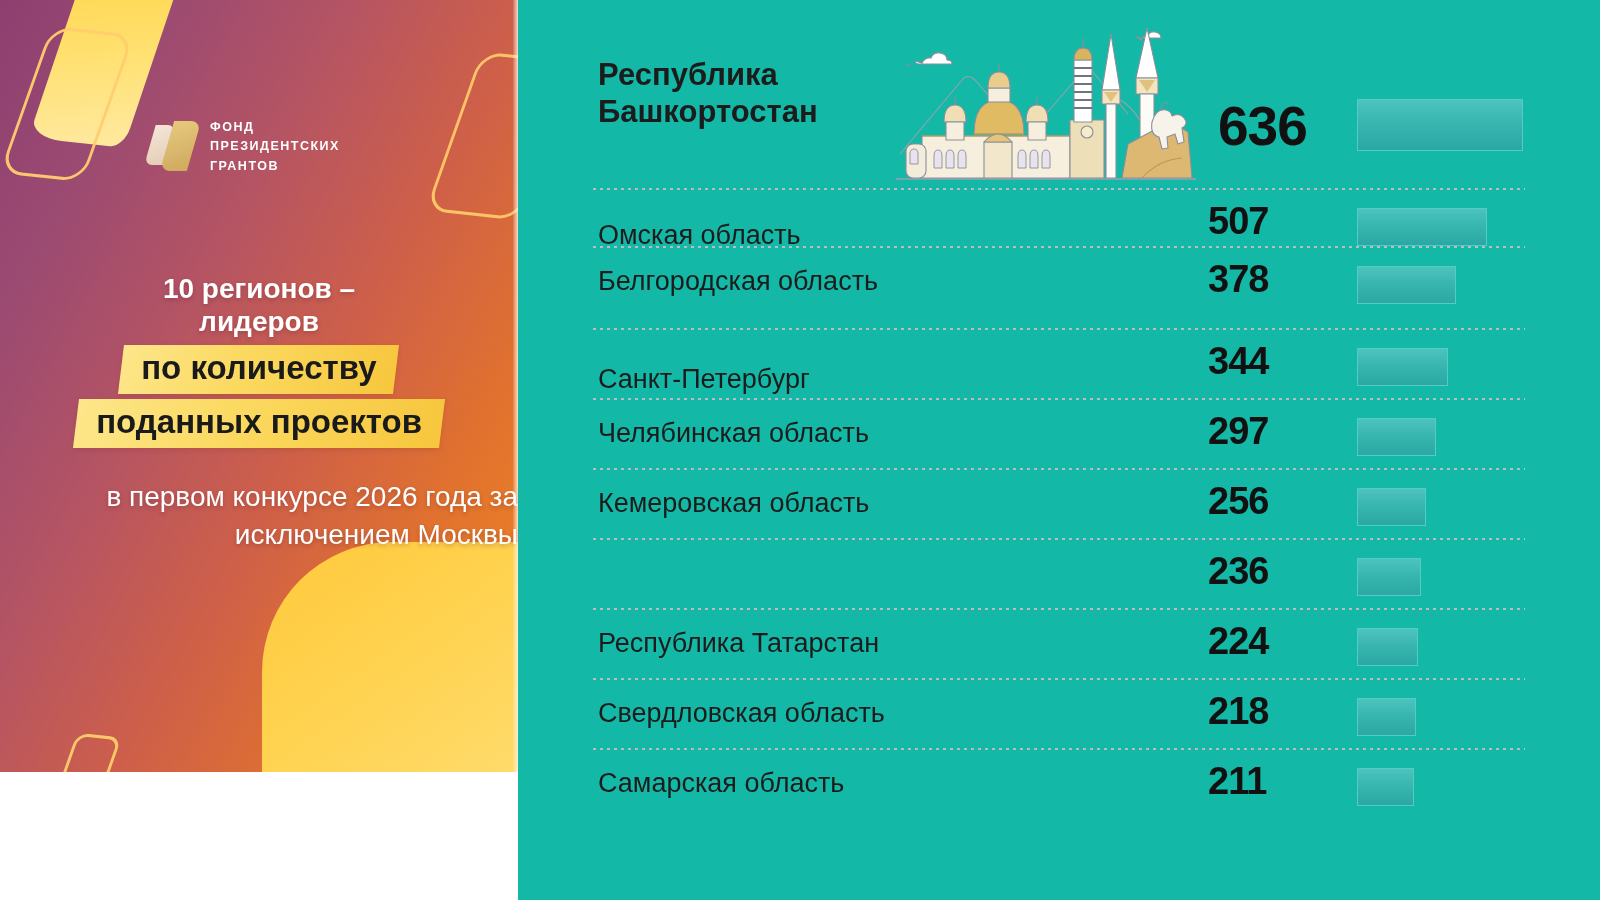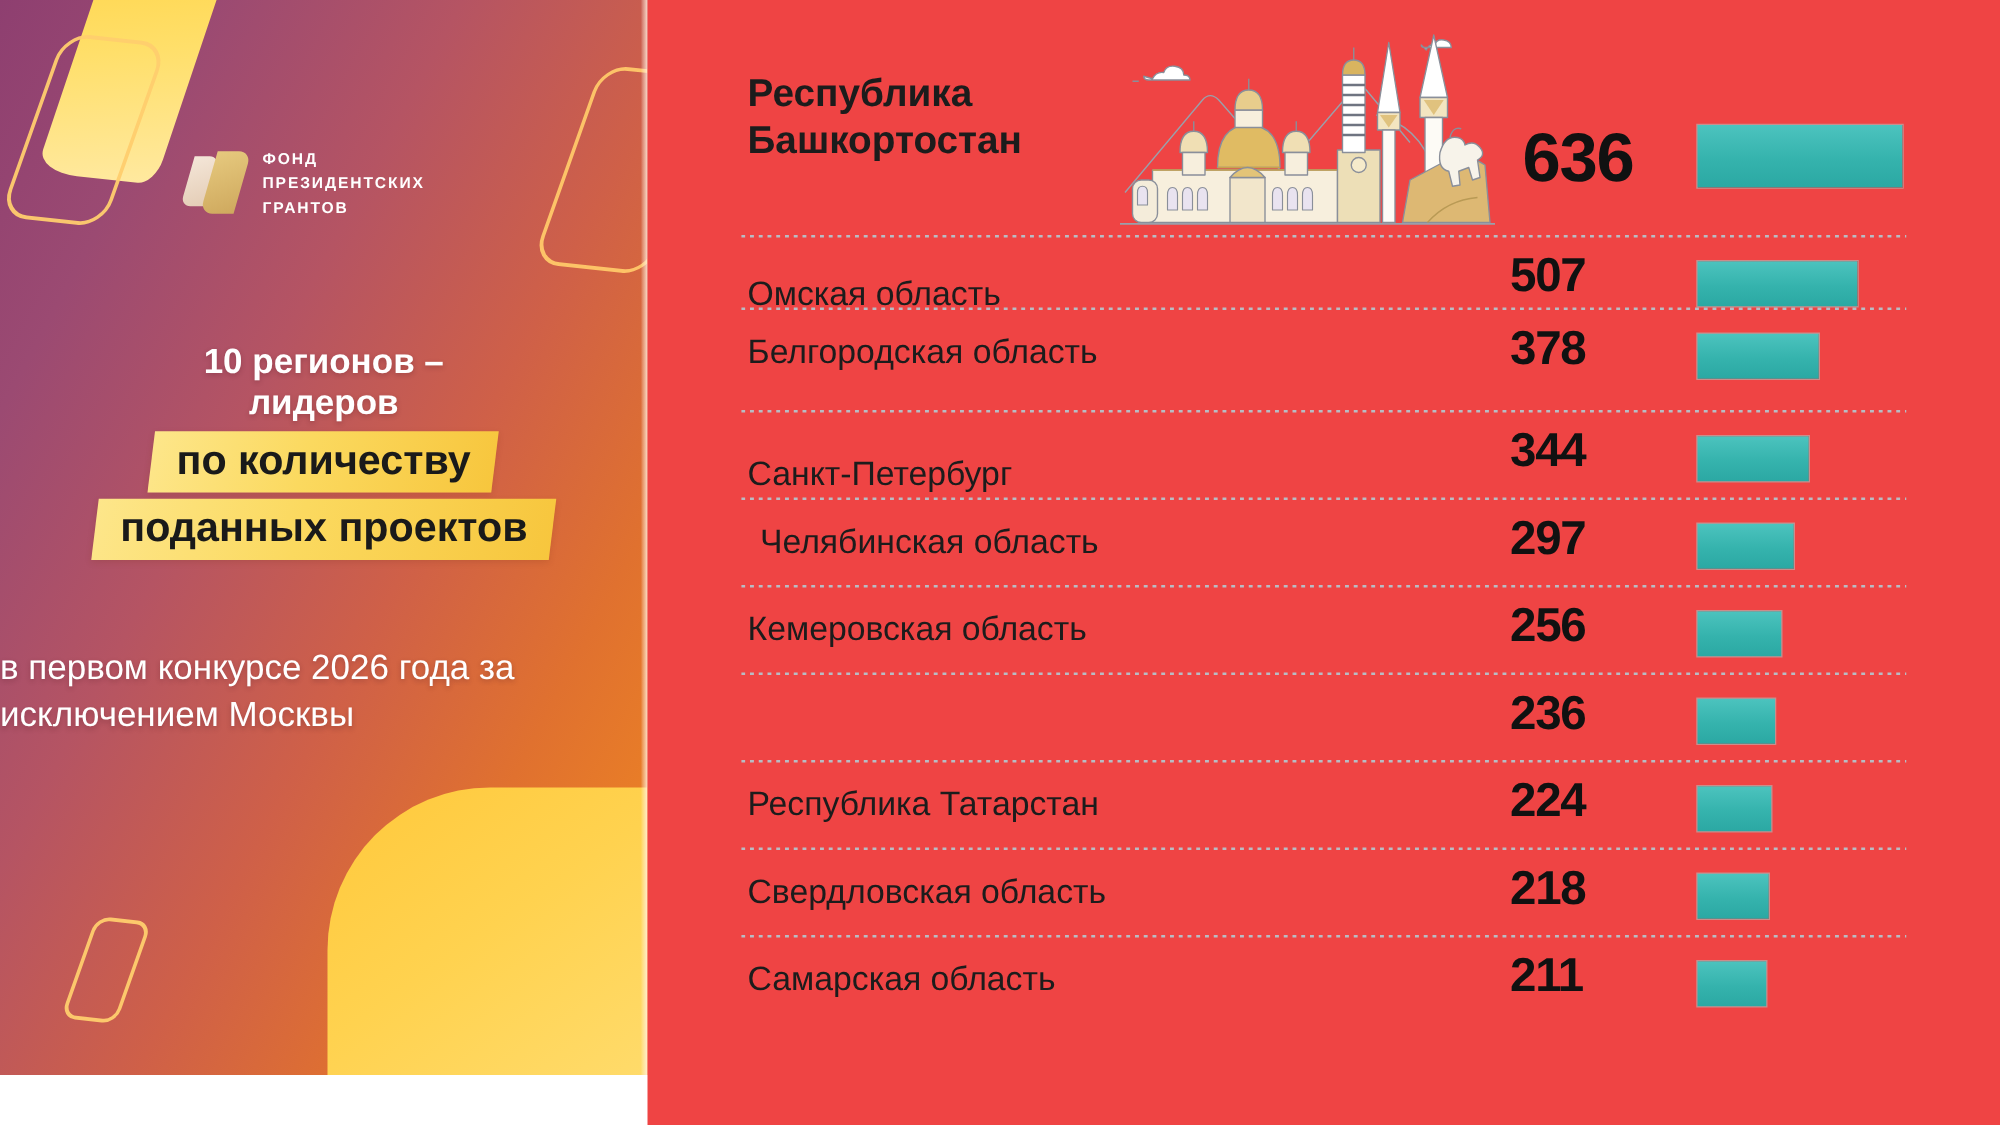--- a/index.html
+++ b/index.html
@@ -6,21 +6,21 @@
   html, body { width:1600px; height:900px; }
   body {
     font-family: "Liberation Sans", "DejaVu Sans", sans-serif;
     background:#ffffff;
     overflow:hidden;
   }
   #stage { position:relative; width:1600px; height:900px; background:#fff; }
 
   
   #left-panel {
-    position:absolute; left:0; top:0; width:518px; height:860px;
+    position:absolute; left:0; top:0; width:518px; height:772px;
     overflow:hidden;
     background:
       linear-gradient(118deg,
         #8e3f70 0%,
         #9b4a72 18%,
         #b55463 38%,
         #cf6048 58%,
         #e0712f 76%,
         #ec8224 92%,
         #ef8b22 100%);
@@ -86,27 +86,27 @@
     background:linear-gradient(100deg,#fde68a 0%,#fbd95f 45%,#f7c63d 100%);
     color:#1a1a1a; font-size:33px; font-weight:bold;
     padding:4px 20px 7px; width:max-content;
     transform:skewX(-7deg);
     box-shadow:0 2px 5px rgba(120,50,20,.18);
   }
   .hl-band > span{ display:block; transform:skewX(7deg); }
   .hl-band.b2{ margin-top:5px; }
 
   #subtext{
-    position:absolute; left:0; top:515px; width:518px; text-align:left;
+    position:absolute; left:0; top:478px; width:518px; text-align:right;
     color:#fff; font-size:28px; line-height:1.37;
     text-shadow:0 2px 4px rgba(90,30,40,.32);
   }
 
   
-  #chart-panel{ position:absolute; left:518px; top:0; width:1082px; height:900px; background:#ef4444; }
+  #chart-panel{ position:absolute; left:518px; top:0; width:1082px; height:900px; background:#14b8a6; }
   .row{ position:absolute; left:0; width:1082px; }
   .row .sep{
     position:absolute; left:75px; right:75px; top:0; height:2px;
     background-image:linear-gradient(to right,#b8bcc4 0 3px, transparent 3px 7px);
     background-size:7px 1.6px; background-repeat:repeat-x; background-position:0 center;
   }
   .row .label{
     position:absolute; left:80px;
     color:#1c1c1c; font-size:27px; white-space:pre-line; line-height:1.15;
   }
@@ -265,21 +265,21 @@
 
     <div class="row" style="top:328px;height:70px;">
       <div class="sep"></div>
       <div class="label" style="top:36px;">Санкт-Петербург</div>
       <div class="value" style="top:12px;right:392px;">344</div>
       <div class="bar" style="left:840px;top:21px;width:89px;"></div>
     </div>
 
     <div class="row" style="top:398px;height:70px;">
       <div class="sep"></div>
-      <div class="label" style="top:20px;margin-left:10px;">Челябинская область</div>
+      <div class="label" style="top:20px;">Челябинская область</div>
       <div class="value" style="top:12px;right:392px;">297</div>
       <div class="bar" style="left:840px;top:21px;width:77px;"></div>
     </div>
 
     <div class="row" style="top:468px;height:70px;">
       <div class="sep"></div>
       <div class="label" style="top:20px;text-align:center;">Кемеровская область</div>
       <div class="value" style="top:12px;right:392px;">256</div>
       <div class="bar" style="left:840px;top:21px;width:67px;"></div>
     </div>

